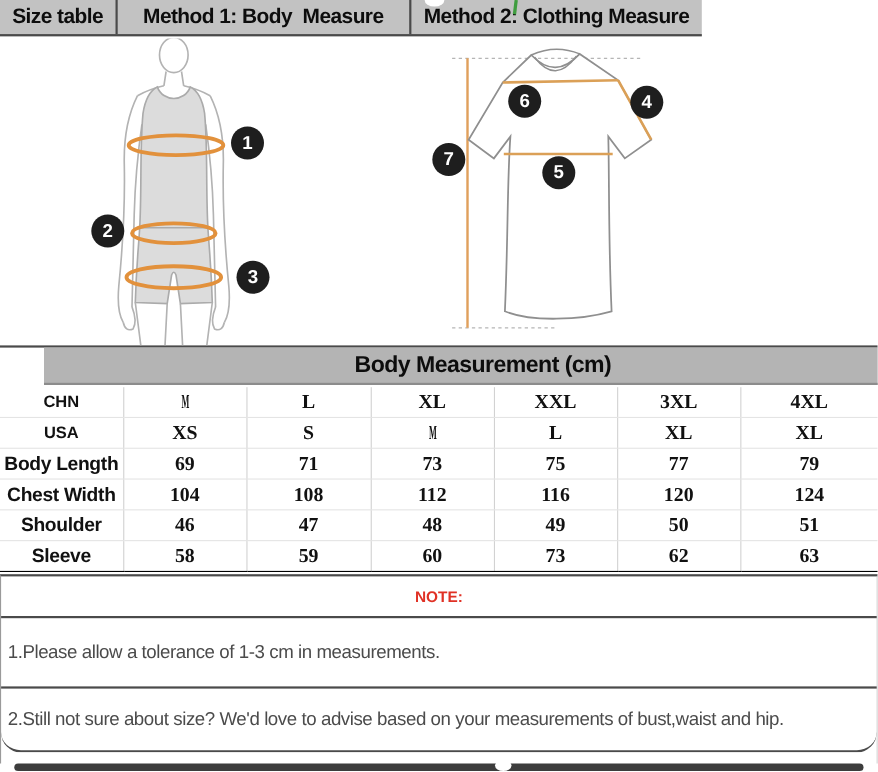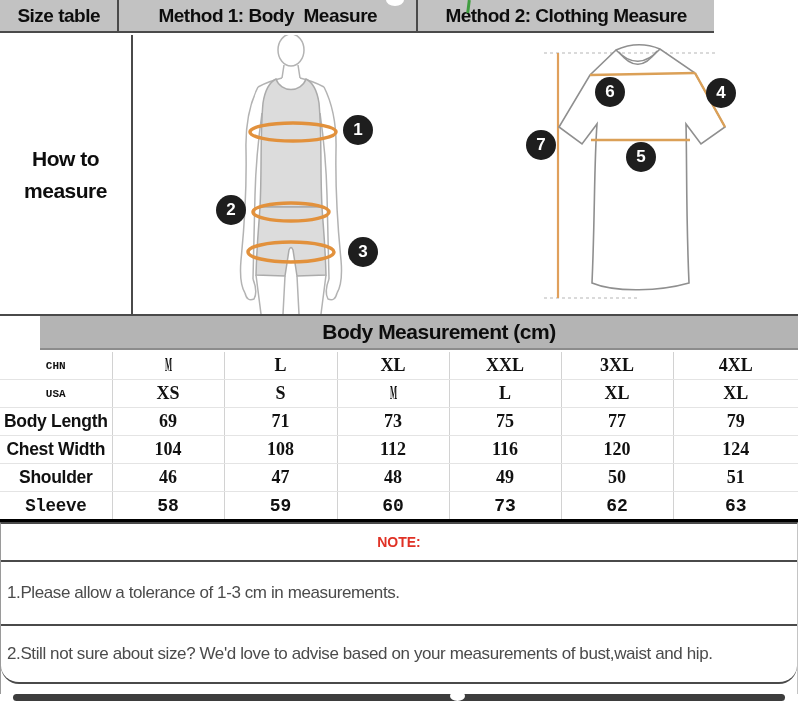--- a/index.html
+++ b/index.html
@@ -1,21 +1,21 @@
 <!DOCTYPE html>
 <html><head>
 <meta charset="utf-8">
 <style>
   html,body{margin:0;padding:0;background:#fff;}
   #stage{
     position:relative;width:798px;height:702px;background:#fff;overflow:hidden;
     font-family:"Liberation Sans",sans-serif;color:#111;
   }
   
-  #hdr-row{position:absolute;top:0;left:0;width:714px;height:33px;display:flex;
+  #hdr-row{position:absolute;top:0;left:0;width:638px;height:33px;display:flex;
     background:#c2c2c2;border-bottom:2px solid #4a4a4a;box-sizing:border-box;}
   .hdr-cell{display:flex;align-items:center;justify-content:center;
     font-weight:bold;font-size:19px;letter-spacing:-0.5px;white-space:pre;color:#0d0d0d;box-sizing:border-box;}
   .hc1{width:133px;border-right:2px solid #4a4a4a;}
   .hc2{width:333px;border-right:2px solid #4a4a4a;}
   .hc3{width:330px;}
   #top-notch{position:absolute;left:386px;top:-6px;width:18px;height:12px;background:#fff;border-radius:50%;}
   #green-tick{position:absolute;left:467px;top:0;width:3px;height:13px;background:#3f9d3f;transform:rotate(7deg);}
   
   #illus-row{position:absolute;top:35px;left:0;width:798px;height:279px;display:flex;
@@ -30,22 +30,22 @@
     color:#fff;font-weight:bold;font-size:17px;line-height:30px;text-align:center;}
   
   #measure-bar{position:absolute;top:316px;left:0;width:798px;height:34px;background:#b4b4b4;
     border-bottom:2px solid #8c8c8c;display:flex;align-items:center;justify-content:center;
     font-weight:bold;font-size:21px;letter-spacing:-0.5px;color:#0d0d0d;box-sizing:border-box;margin-left:40px;}
   
   #size-table{position:absolute;top:352px;left:0;width:798px;border-collapse:collapse;table-layout:fixed;}
   #size-table td{height:27px;text-align:center;vertical-align:middle;
     border-right:1px solid #d2d2d2;border-bottom:1px solid #e4e4e4;padding:0;}
   #size-table td:last-child{border-right:none;}
-  #size-table tr:last-child td{border-bottom:3px solid #000000;font-family:Liberation Mono, monospace;}
-  td.rowlab-serif{font-family:Liberation Mono, monospace;font-weight:bold;font-size:11px;}
+  #size-table tr:last-child td{border-bottom:1px solid #000000;}
+  td.rowlab-serif{font-family:Liberation Sans, sans-serif;font-weight:bold;font-size:15px;}
   td.rowlab-sans{font-weight:bold;font-size:17.5px;letter-spacing:-0.3px;}
   td.val{font-family:"Liberation Serif",serif;font-weight:bold;font-size:18px;}
   .blkM{display:inline-block;transform:scaleX(0.42);font-weight:900;}
   
   #notes{position:absolute;top:522px;left:0;width:798px;height:172px;box-sizing:border-box;
     border-top:2px solid #4a4a4a;border-left:1px solid #9a9a9a;border-right:1px solid #c4c4c4;background:#fff;}
   #note-title{height:38px;display:flex;align-items:center;justify-content:center;
     font-weight:bold;font-size:14px;color:#e03125;border-bottom:2px solid #4a4a4a;box-sizing:border-box;}
   .note-row{display:flex;align-items:center;padding-left:6px;box-sizing:border-box;
     font-size:17px;letter-spacing:-0.4px;color:#4b4b4b;}
@@ -65,24 +65,20 @@
   <div id="hdr-row">
     <div class="hdr-cell hc1">Size table</div>
     <div class="hdr-cell hc2">Method 1: Body  Measure</div>
     <div class="hdr-cell hc3">Method 2: Clothing Measure</div>
   </div>
   <div id="top-notch"></div>
   <div id="green-tick"></div>
 
   <div id="illus-row">
 
-    <div class="ill-cell ic1">
-      <span>How to</span>
-      <span>measure</span>
-    </div>
 
     <div class="ill-cell ic2">
       <svg width="333" height="279" viewBox="0 0 333 279">
 
         <ellipse cx="158" cy="15" rx="13" ry="16" fill="#fff" stroke="#b3b3b3" stroke-width="1.5"></ellipse>
         <path d="M151 30 L149 43 M165 30 L167 43" fill="none" stroke="#b3b3b3" stroke-width="1.5"></path>
 
         <path d="M149 43 Q136 46 125 52 M167 43 Q180 46 191 52" fill="none" stroke="#b3b3b3" stroke-width="1.5"></path>
 
         <path d="M125 52 Q112 78 113 115 Q114 165 108 225 Q106 248 112 258" fill="none" stroke="#b3b3b3" stroke-width="1.5"></path>

